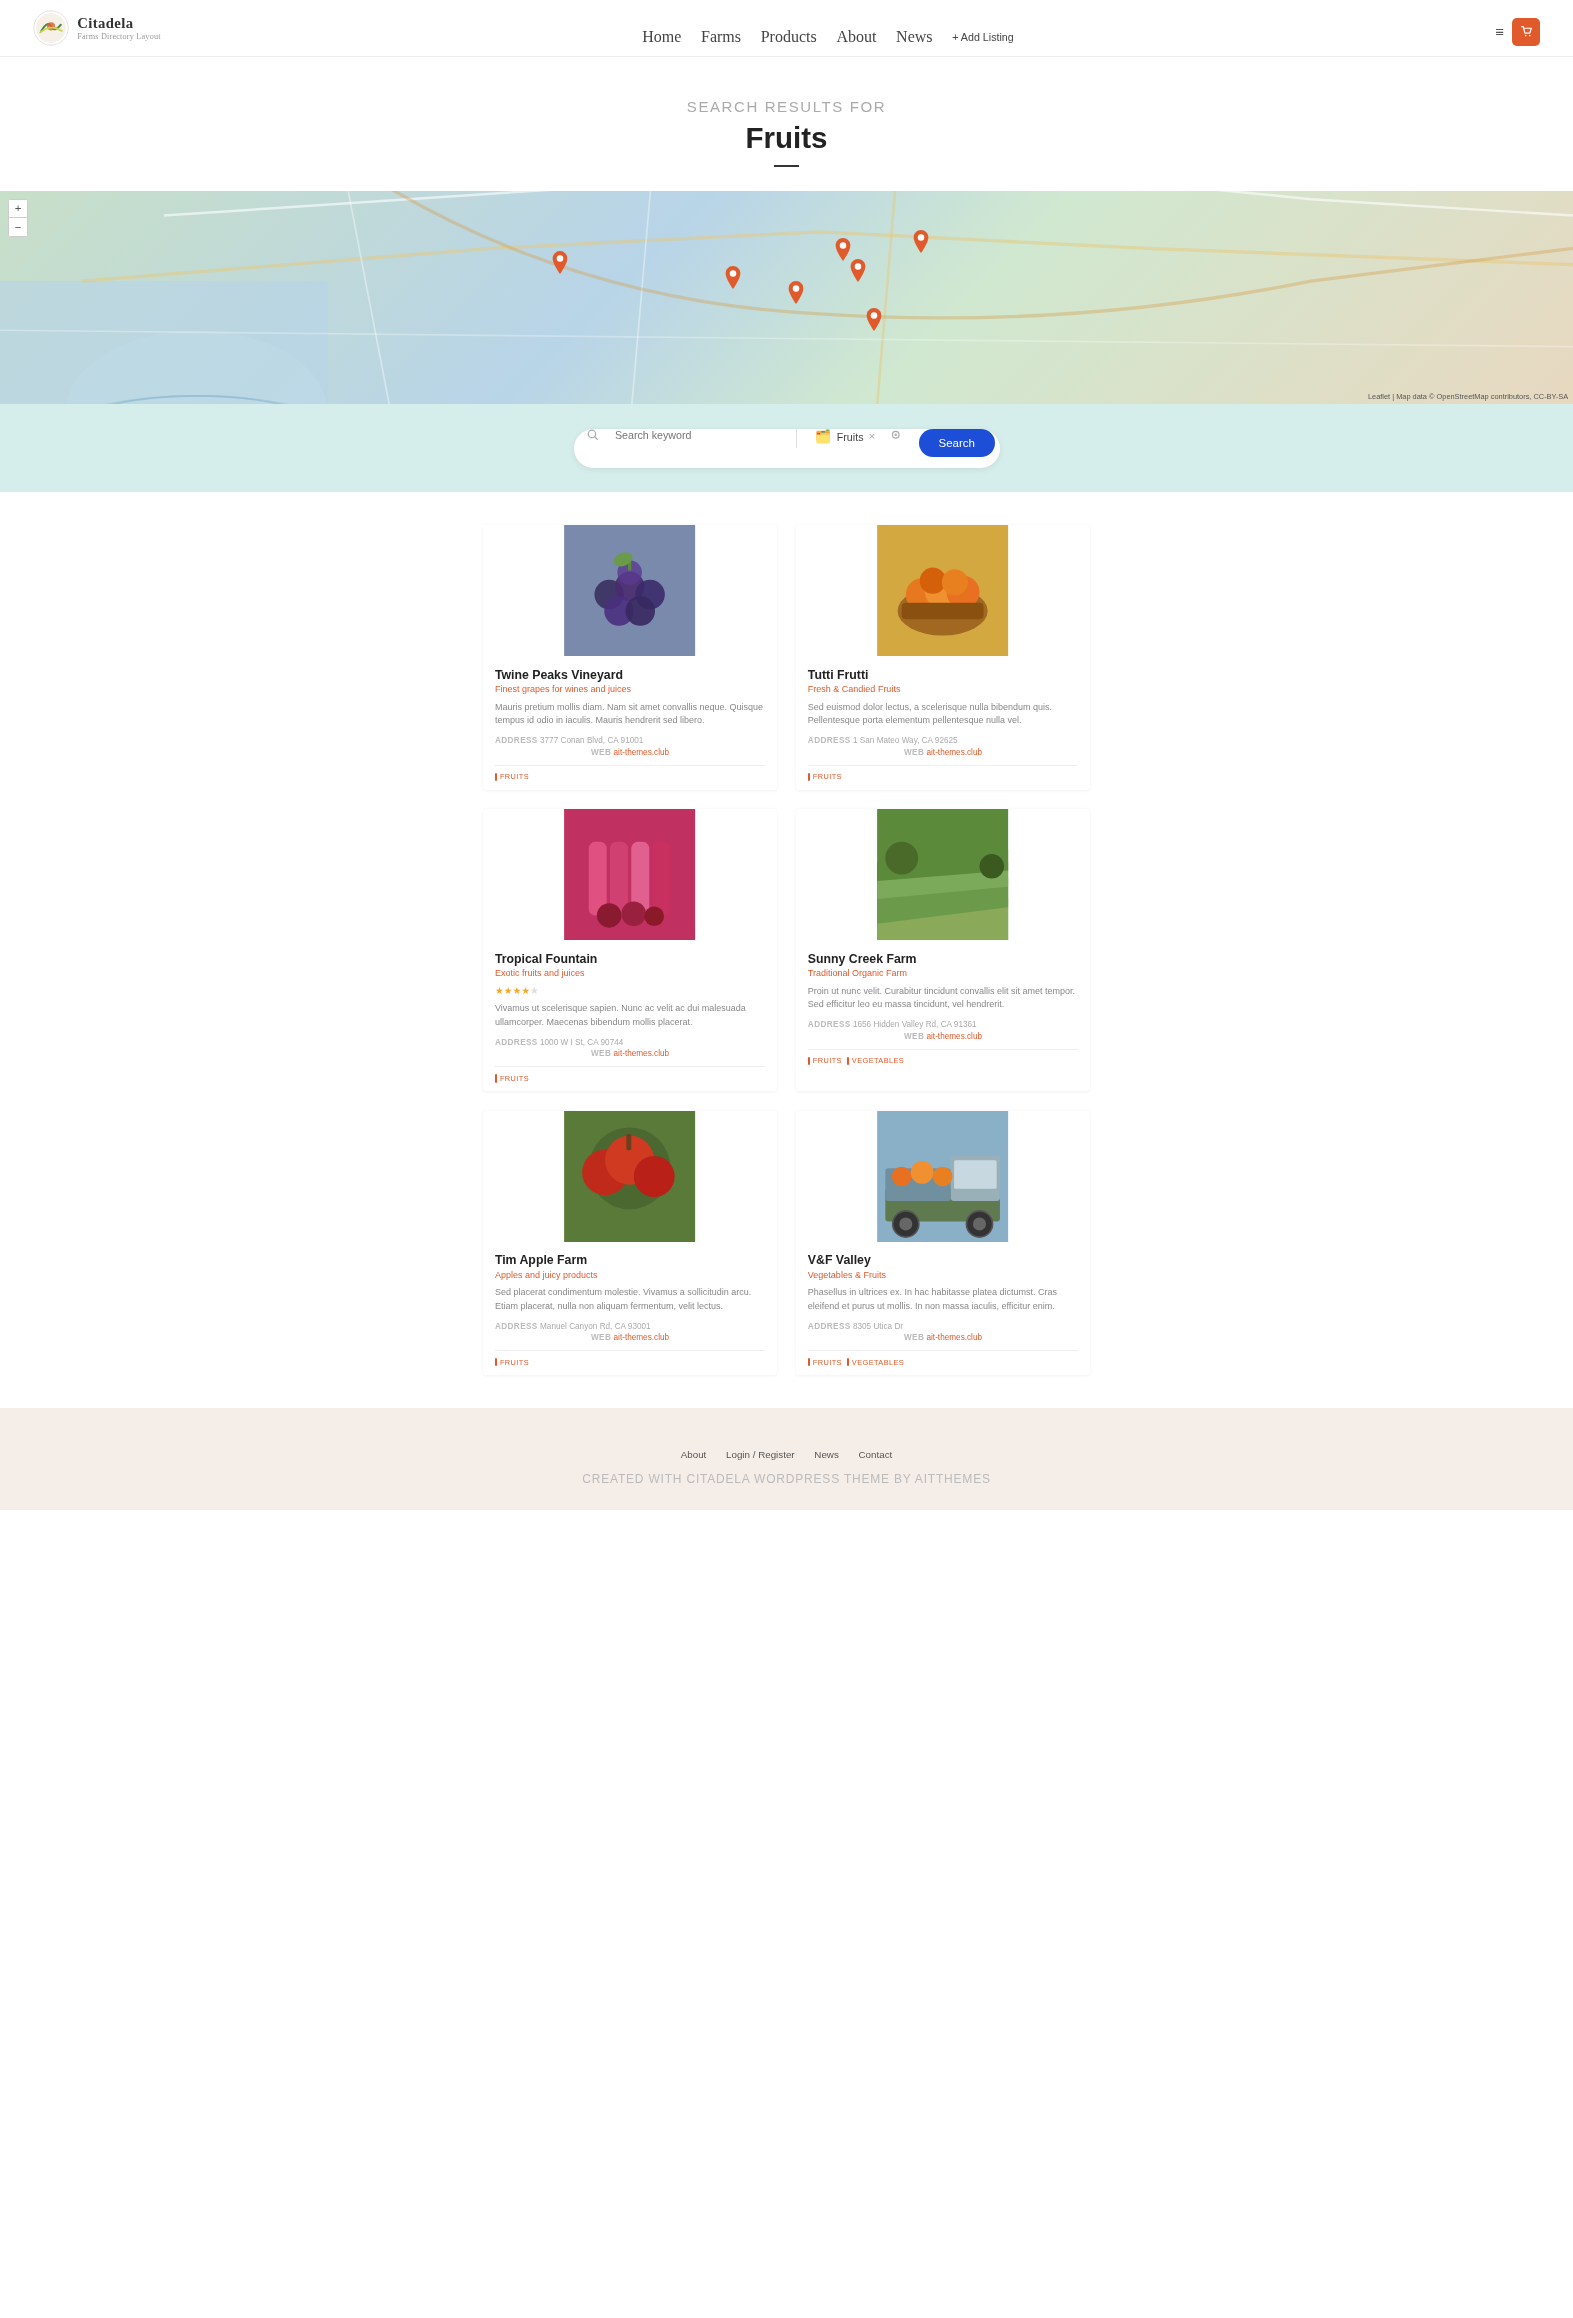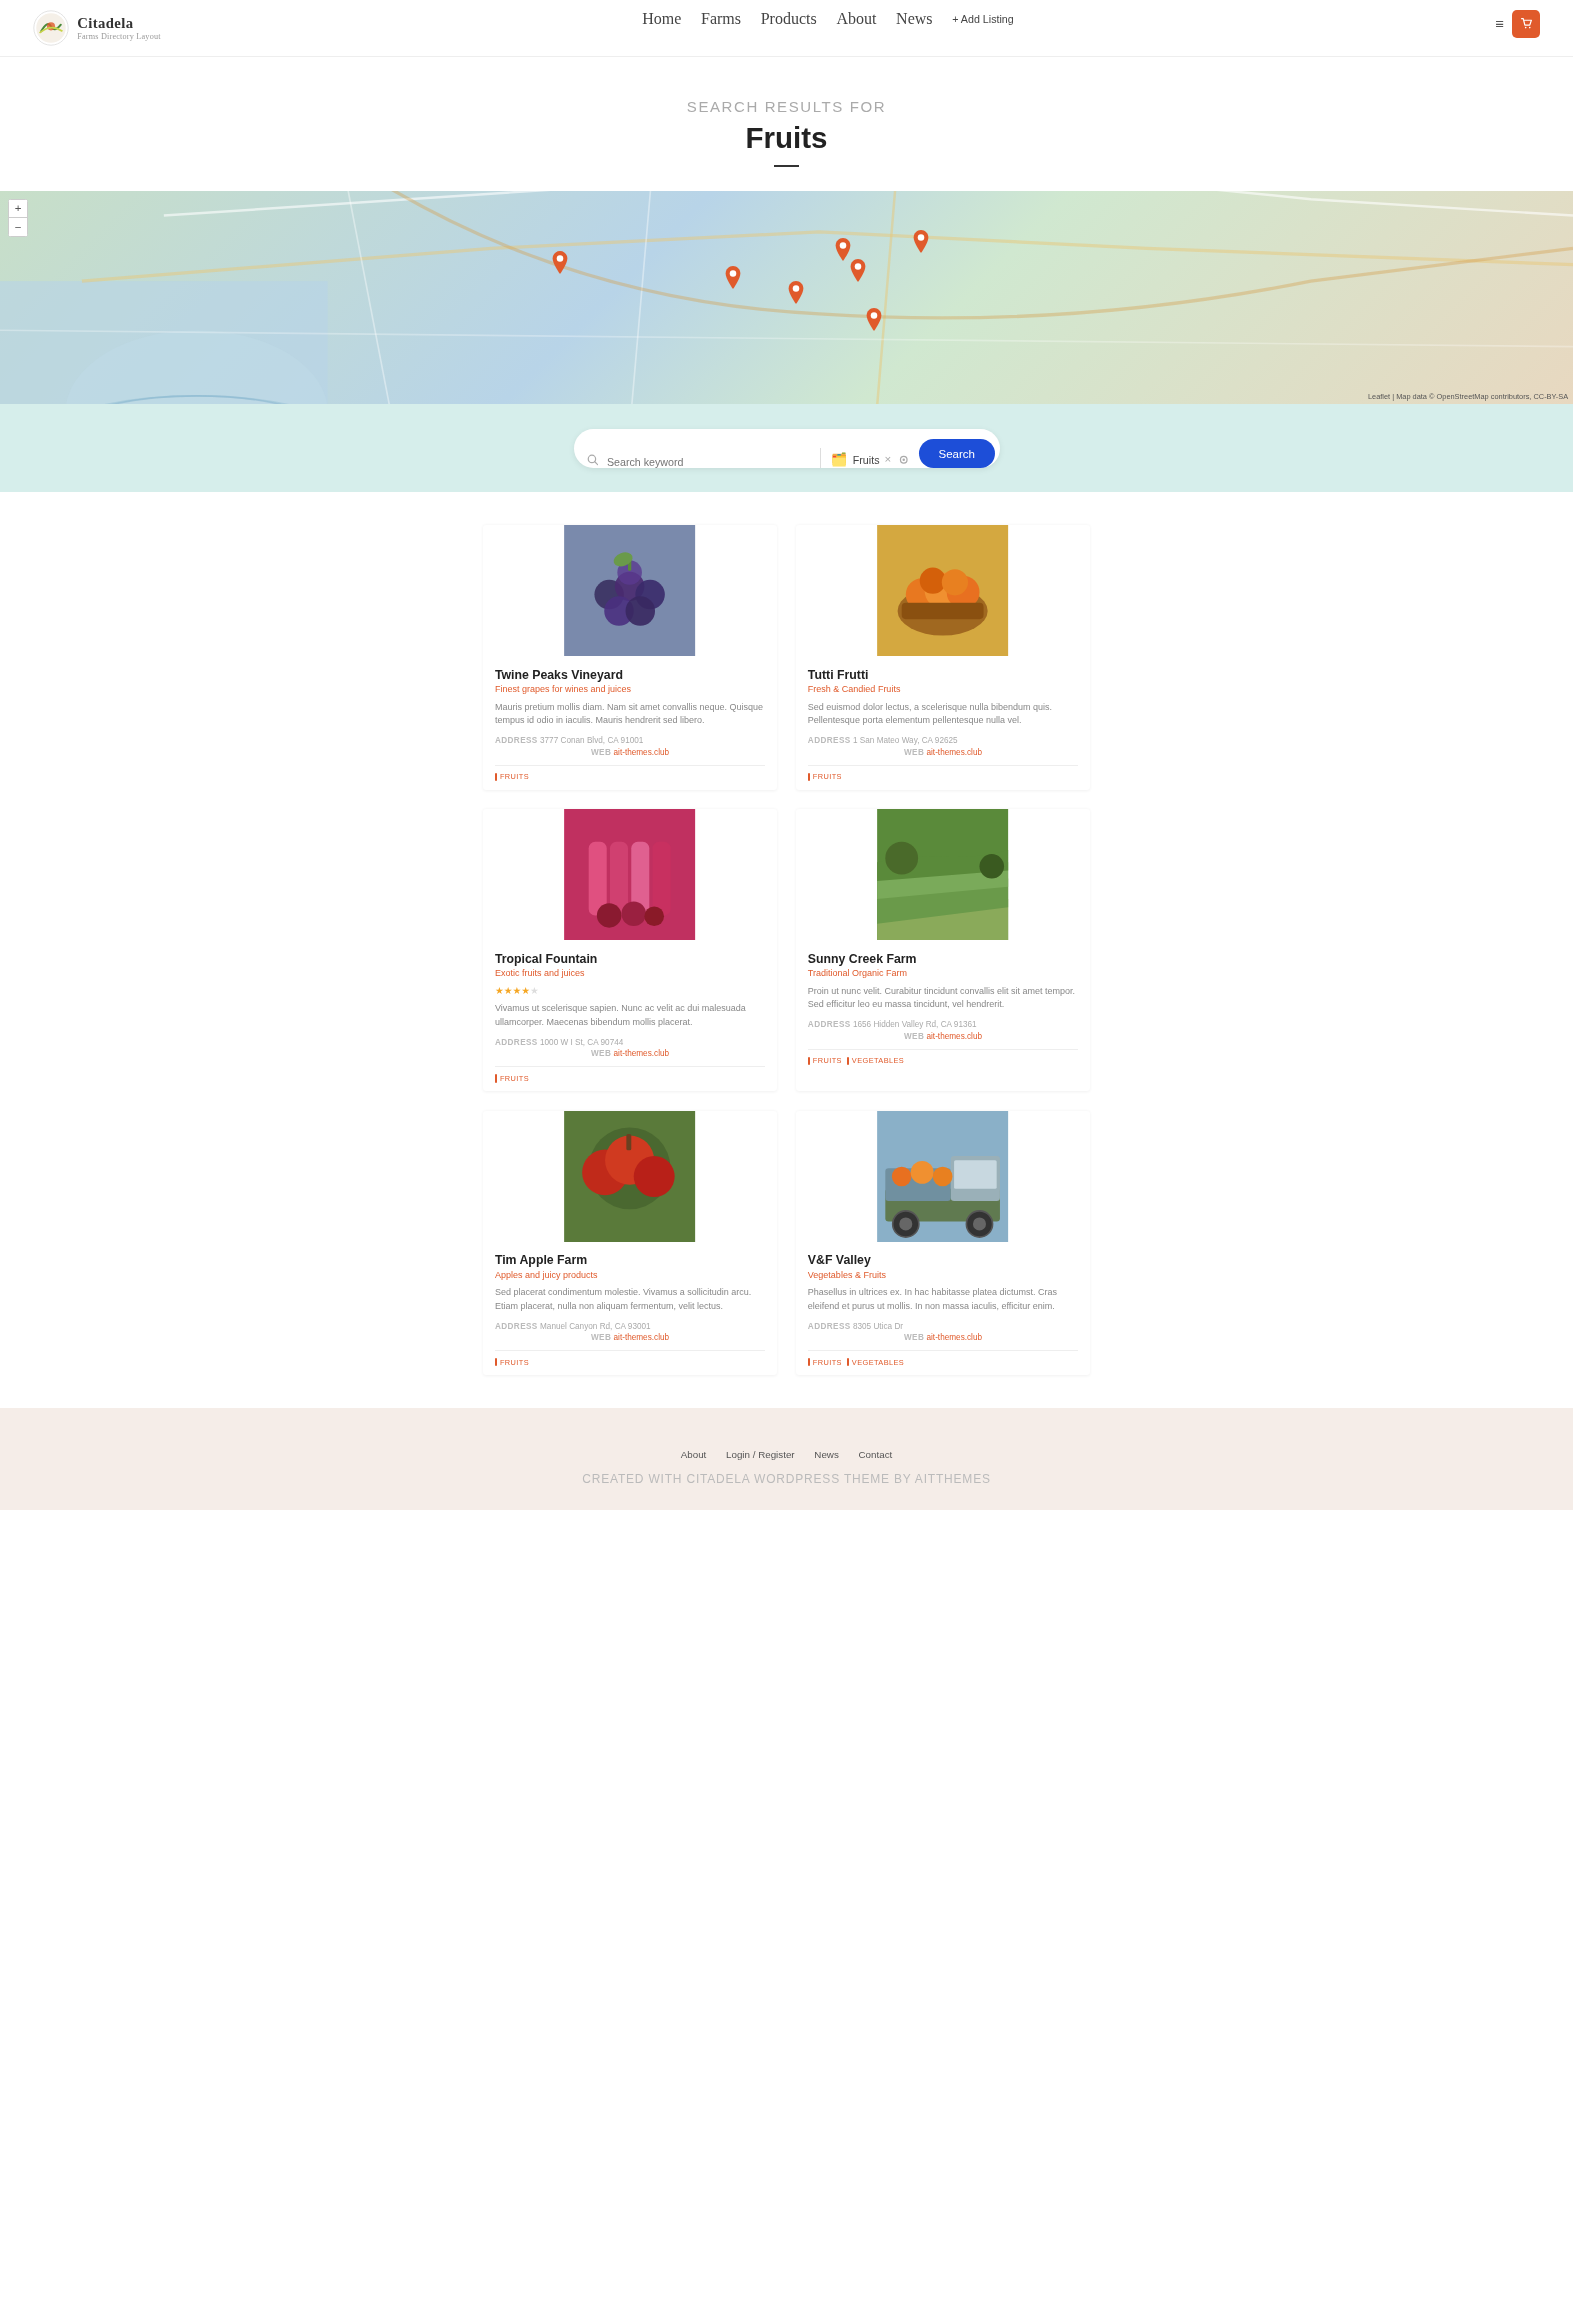--- a/index.html
+++ b/index.html
@@ -1,21 +1,21 @@
 <!DOCTYPE html>
 <html style="font-size:13px"><head>
   <meta charset="utf-8">
   <style>
     * { margin: 0; padding: 0; box-sizing: border-box; }
     body { font-family: 'Georgia', serif; background: #fff; color: #333; font-size: 11.5px; }
     
     
     .header {
       display: flex;
-      align-items: flex-start;
+      align-items: flex-end;
       justify-content: space-between;
       padding: 9.8px 33px;
       border-bottom: 0.8px solid #eee;
       background: #fff;
     }
     .logo-area {
       display: flex;
       align-items: center;
       gap: 8.2px;
     }
@@ -158,24 +158,24 @@
       font-family: sans-serif;
     }
 
     
     .search-section {
       background: #d6eeeb;
       padding: 24.6px 16.4px;
     }
     .search-bar {
       display: flex;
-      align-items: flex-end;
+      align-items: flex-start;
       max-width: 426px;
       margin: 0 auto;
-      gap: 4px;
+      gap: 12px;
       background: #fff;
       border-radius: 24.6px;
       padding: 0 4.9px 0 13px;
       box-shadow: 0 1.6px 6.6px rgba(0,0,0,0.08);
       height: 39px;
     }
     .search-icon-wrap {
       color: #aaa;
       font-size: 11.5px;
       margin-right: 4.9px;

